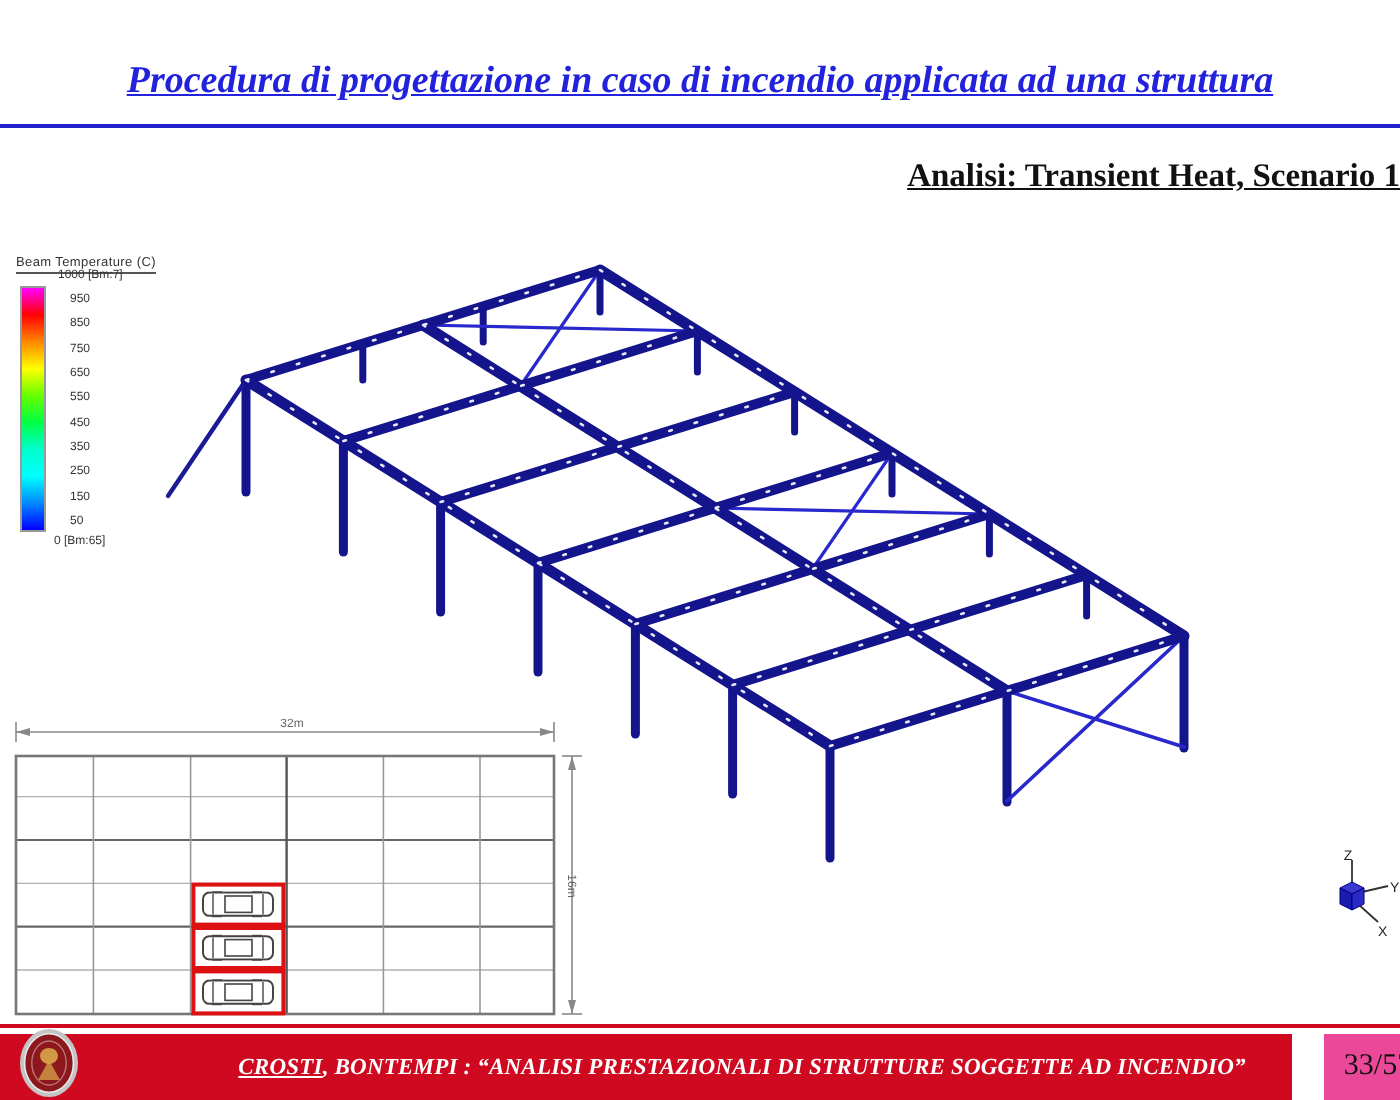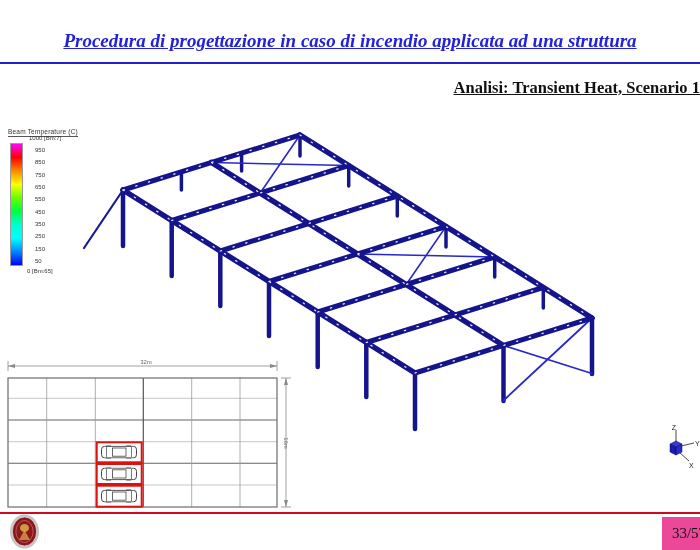--- a/index.html
+++ b/index.html
@@ -231,20 +231,23 @@
         <rect x="96.7" y="464" width="45" height="20" fill="none" stroke="#dd1111" stroke-width="2"></rect>
         <rect x="96.7" y="485.7" width="45" height="21" fill="none" stroke="#dd1111" stroke-width="2"></rect>
         <use href="#car" x="101" y="445.6" width="36" height="13"></use>
         <use href="#car" x="101" y="467.4" width="36" height="13"></use>
         <use href="#car" x="101" y="489.6" width="36" height="13"></use>
       </g>
     </g>
   </svg>
 
   <div class="footer-topline"></div>
+  <div class="footer-bar">
+    <div class="footer-text"><span class="u">CROSTI</span><span>, BONTEMPI : “ANALISI PRESTAZIONALI DI STRUTTURE SOGGETTE AD INCENDIO”</span></div>
+  </div>
   <div class="page-box">33/57</div>
   <svg class="logo" viewBox="0 0 37 37">
     <ellipse cx="18.5" cy="18.5" rx="14.5" ry="17" fill="#c4c4c4"></ellipse>
     <ellipse cx="18.5" cy="18.5" rx="12.2" ry="14.6" fill="#8c171c" stroke="#e8e8e8" stroke-width="0.8"></ellipse>
     <ellipse cx="18.5" cy="15" rx="4.5" ry="4" fill="#d9a64a" opacity="0.9"></ellipse>
     <path d="M18.5 17 L13 27 L24 27 Z" fill="#d9a64a" opacity="0.75"></path>
     <ellipse cx="18.5" cy="18.5" rx="8.6" ry="11" fill="none" stroke="#c98f8f" stroke-width="0.7" opacity="0.8"></ellipse>
   </svg>
 
 </div>

